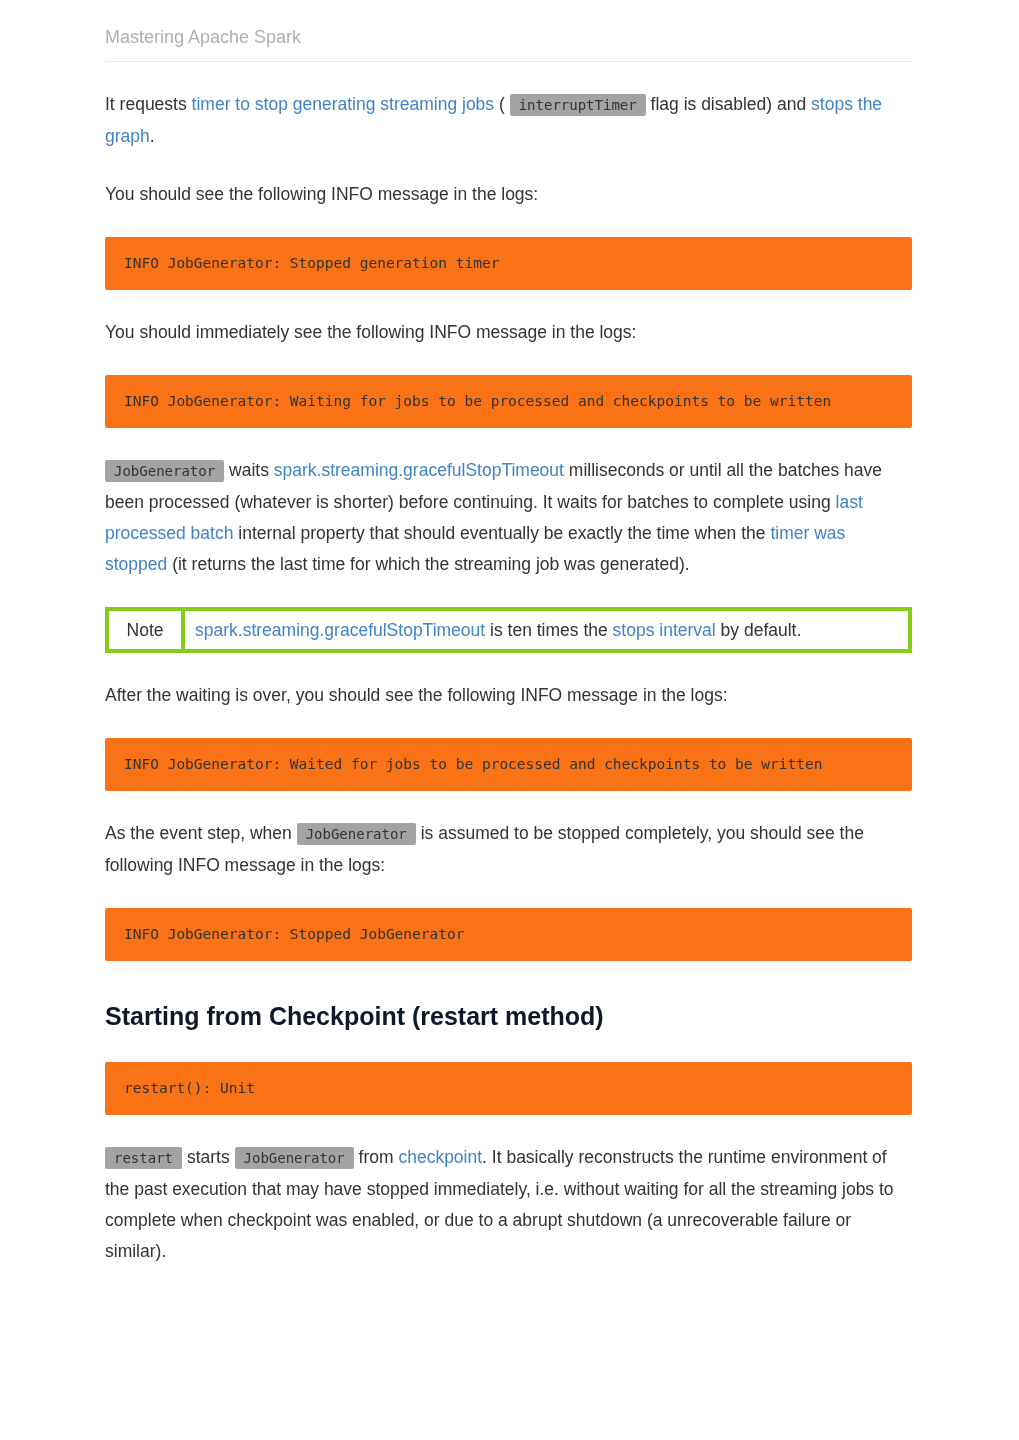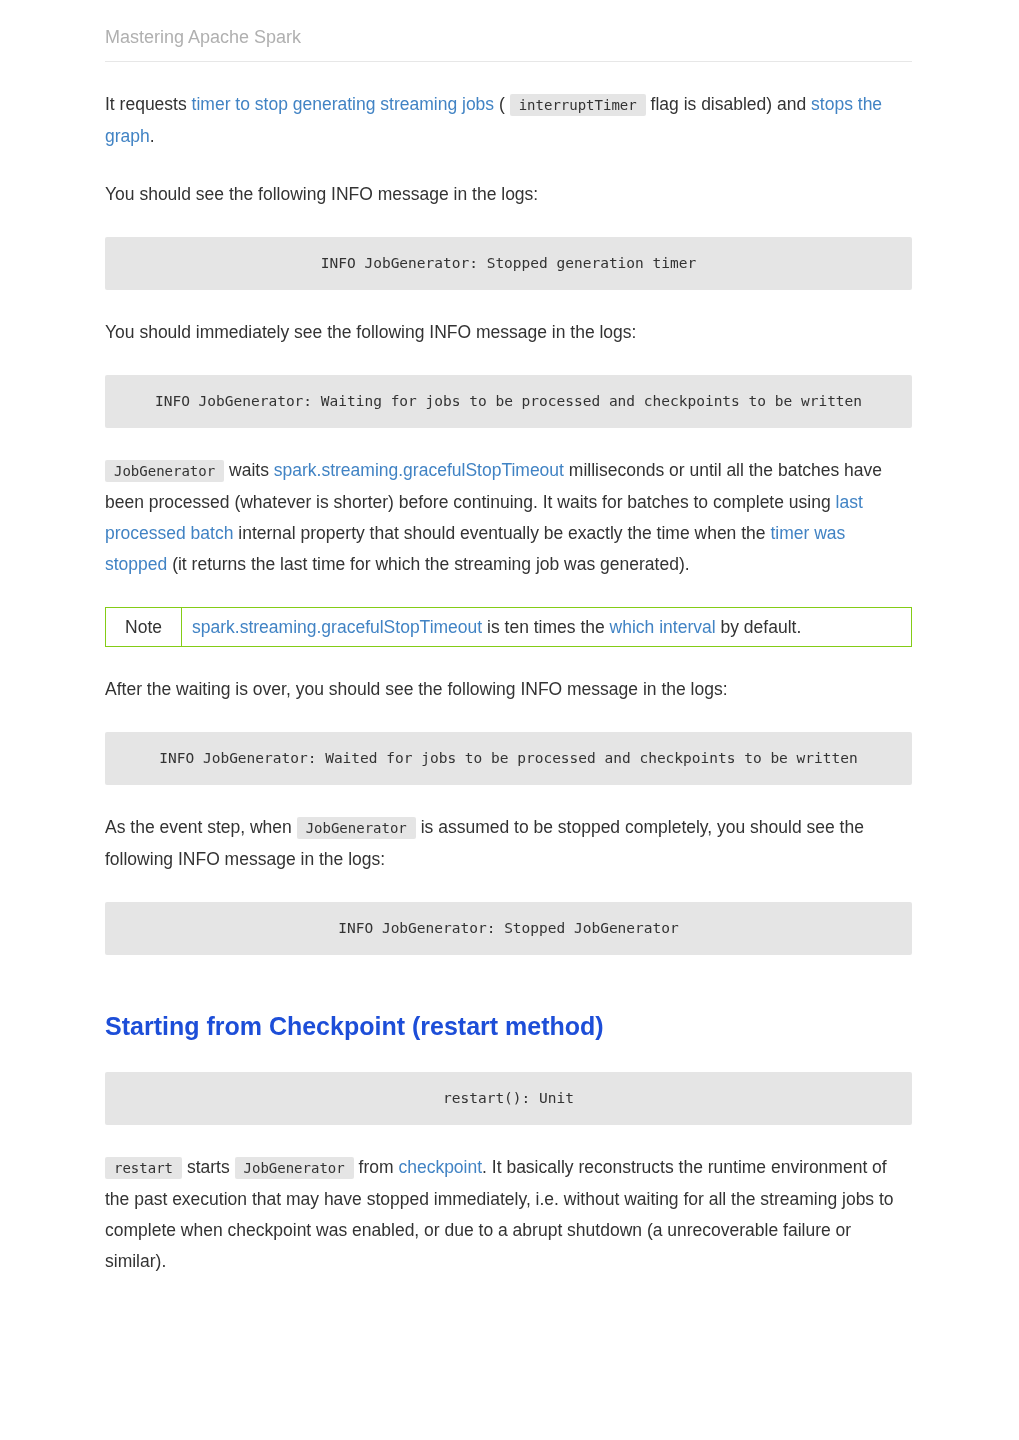--- a/index.html
+++ b/index.html
@@ -39,71 +39,70 @@
     color: #333333;
   }
   a.link {
     color: #4183c4;
     text-decoration: none;
     cursor: pointer;
   }
   code.inline-code {
     font-family: "DejaVu Sans Mono", monospace;
     font-size: 14px;
-    background: #e5e5e5;
+    background: #a3a3a3;
     color: #333333;
     padding: 3px 9px;
     border-radius: 2px;
     white-space: nowrap;
   }
 
   
   pre.codeblock {
-    background: #e5e5e5;
+    background: #f97316;
     margin-top: 27px;
     padding: 19px 19px;
     border-radius: 2px;
     overflow: hidden;
-    text-align: center;
   }
   pre.codeblock code {
     font-family: "DejaVu Sans Mono", monospace;
     font-size: 14.5px;
     line-height: 15px;
     color: #333333;
     white-space: pre;
   }
 
   
   table.note-table {
     margin-top: 27px;
     width: 100%;
     border-collapse: collapse;
   }
   table.note-table td {
-    border: 1px solid #84cc16;
+    border: 4px solid #84cc16;
     font-size: 17.5px;
     line-height: 22px;
     padding: 8px 10px;
   }
   td.note-label {
     width: 76px;
     text-align: center;
     color: #333333;
   }
   td.note-body {
     padding-left: 17px;
   }
 
   
   h1.section-heading {
-    margin-top: 57px;
+    margin-top: 41px;
     font-size: 25px;
     font-weight: bold;
-    color: #1d4ed8;
+    color: #0f172a;
     letter-spacing: 0;
   }
   h1.section-heading + pre.codeblock { margin-top: 31px; }
 </style>
 </head>
 <body>
 
 <div class="page">
 
   <header class="book-header">
@@ -120,21 +119,21 @@
   <p class="para"><span>You should immediately see the following INFO message in the logs:</span></p>
 
   <pre class="codeblock"><code>INFO JobGenerator: Waiting for jobs to be processed and checkpoints to be written</code></pre>
 
   <p class="para"><code class="inline-code">JobGenerator</code><span> waits </span><a href="#" class="link">spark.streaming.gracefulStopTimeout</a><span> milliseconds or until all the batches have been processed (whatever is shorter) before continuing. It waits for batches to complete using </span><a href="#" class="link">last processed batch</a><span> internal property that should eventually be exactly the time when the </span><a href="#" class="link">timer was stopped</a><span> (it returns the last time for which the streaming job was generated).</span></p>
 
   <table class="note-table">
     <tbody>
       <tr>
         <td class="note-label">Note</td>
-        <td class="note-body"><a href="#" class="link">spark.streaming.gracefulStopTimeout</a><span> is ten times the </span><a href="#" class="link">which interval</a><span> by default.</span></td>
+        <td class="note-body"><a href="#" class="link">spark.streaming.gracefulStopTimeout</a><span> is ten times the </span><a href="#" class="link">stops interval</a><span> by default.</span></td>
       </tr>
     </tbody>
   </table>
 
   <p class="para"><span>After the waiting is over, you should see the following INFO message in the logs:</span></p>
 
   <pre class="codeblock"><code>INFO JobGenerator: Waited for jobs to be processed and checkpoints to be written</code></pre>
 
 
 

